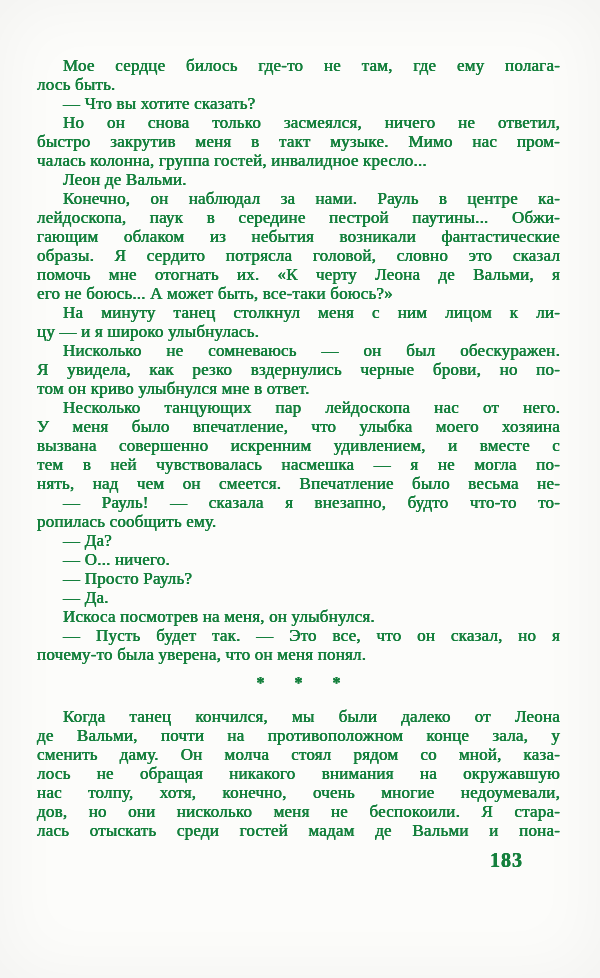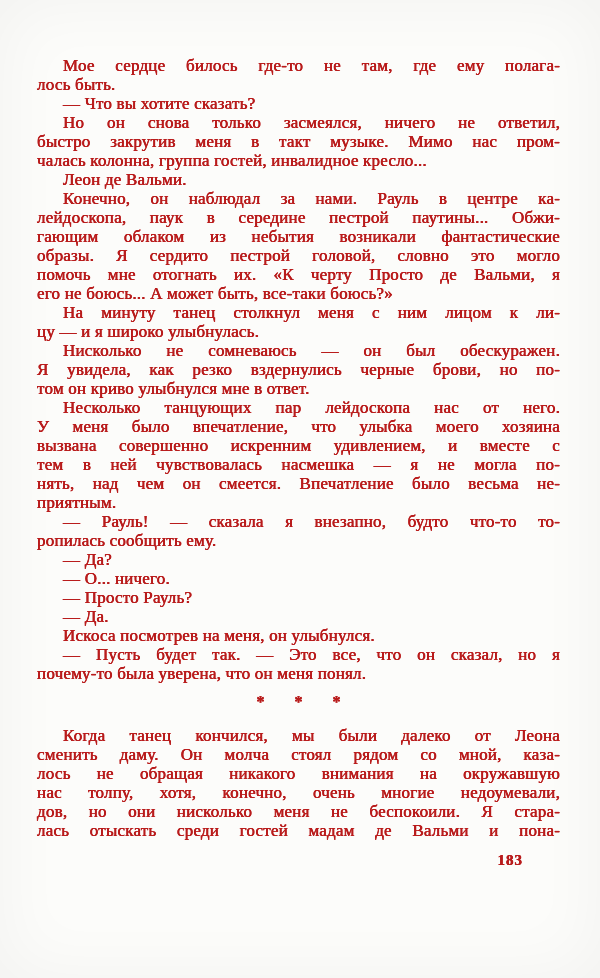--- a/index.html
+++ b/index.html
@@ -10,21 +10,21 @@
     background: #fdfdfb;
     font-family: "Liberation Serif", "DejaVu Serif", serif;
   }
   .page {
     position: relative;
     width: 600px;
     height: 978px;
     background: #fcfcfa;
     box-shadow: inset 0 0 70px rgba(0,0,0,0.045);
     overflow: hidden;
-    color: #b91c1c;
+    color: #15803d;
   }
   .text-column {
     position: absolute;
     left: 37px;
     top: 56px;
     width: 523px;
     font-size: 17px;
     line-height: 19px;
     letter-spacing: 0.2px;
     
@@ -48,66 +48,66 @@
     letter-spacing: 13px;
     padding-left: 13px;
     font-weight: bold;
     font-size: 16px;
   }
   .page-number {
     margin-top: 11px;
     text-align: right;
     padding-right: 37px;
     font-weight: bold;
-    font-size: 15px;
+    font-size: 20px;
     letter-spacing: 1px;
   }
 </style>
 </head>
 <body>
 
 <div class="page">
   <div class="text-column">
     <div class="ln in j">Мое сердце билось где-то не там, где ему полага-</div>
     <div class="ln">лось быть.</div>
     <div class="ln in">— Что вы хотите сказать?</div>
     <div class="ln in j">Но он снова только засмеялся, ничего не ответил,</div>
     <div class="ln j">быстро закрутив меня в такт музыке. Мимо нас пром-</div>
     <div class="ln">чалась колонна, группа гостей, инвалидное кресло...</div>
     <div class="ln in">Леон де Вальми.</div>
     <div class="ln in j">Конечно, он наблюдал за нами. Рауль в центре ка-</div>
     <div class="ln j">лейдоскопа, паук в середине пестрой паутины... Обжи-</div>
     <div class="ln j">гающим облаком из небытия возникали фантастические</div>
-    <div class="ln j">образы. Я сердито пестрой головой, словно это могло</div>
-    <div class="ln j">помочь мне отогнать их. «К черту Просто де Вальми, я</div>
+    <div class="ln j">образы. Я сердито потрясла головой, словно это сказал</div>
+    <div class="ln j">помочь мне отогнать их. «К черту Леона де Вальми, я</div>
     <div class="ln">его не боюсь... А может быть, все-таки боюсь?»</div>
     <div class="ln in j">На минуту танец столкнул меня с ним лицом к ли-</div>
     <div class="ln">цу — и я широко улыбнулась.</div>
     <div class="ln in j">Нисколько не сомневаюсь — он был обескуражен.</div>
     <div class="ln j">Я увидела, как резко вздернулись черные брови, но по-</div>
     <div class="ln">том он криво улыбнулся мне в ответ.</div>
     <div class="ln in j">Несколько танцующих пар лейдоскопа нас от него.</div>
     <div class="ln j">У меня было впечатление, что улыбка моего хозяина</div>
     <div class="ln j">вызвана совершенно искренним удивлением, и вместе с</div>
     <div class="ln j">тем в ней чувствовалась насмешка — я не могла по-</div>
     <div class="ln j">нять, над чем он смеется. Впечатление было весьма не-</div>
-    <div class="ln">приятным.</div>
     <div class="ln in j">— Рауль! — сказала я внезапно, будто что-то то-</div>
     <div class="ln">ропилась сообщить ему.</div>
     <div class="ln in">— Да?</div>
     <div class="ln in">— О... ничего.</div>
     <div class="ln in">— Просто Рауль?</div>
     <div class="ln in">— Да.</div>
     <div class="ln in">Искоса посмотрев на меня, он улыбнулся.</div>
     <div class="ln in j">— Пусть будет так. — Это все, что он сказал, но я</div>
     <div class="ln">почему-то была уверена, что он меня понял.</div>
 
     <div class="separator">* * *</div>
 
     <div class="ln in j">Когда танец кончился, мы были далеко от Леона</div>
+    <div class="ln j">де Вальми, почти на противоположном конце зала, у</div>
     <div class="ln j">сменить даму. Он молча стоял рядом со мной, каза-</div>
     <div class="ln j">лось не обращая никакого внимания на окружавшую</div>
     <div class="ln j">нас толпу, хотя, конечно, очень многие недоумевали,</div>
     <div class="ln j">дов, но они нисколько меня не беспокоили. Я стара-</div>
     <div class="ln j">лась отыскать среди гостей мадам де Вальми и пона-</div>
 
     <div class="page-number">183</div>
   </div>
 </div>
 

